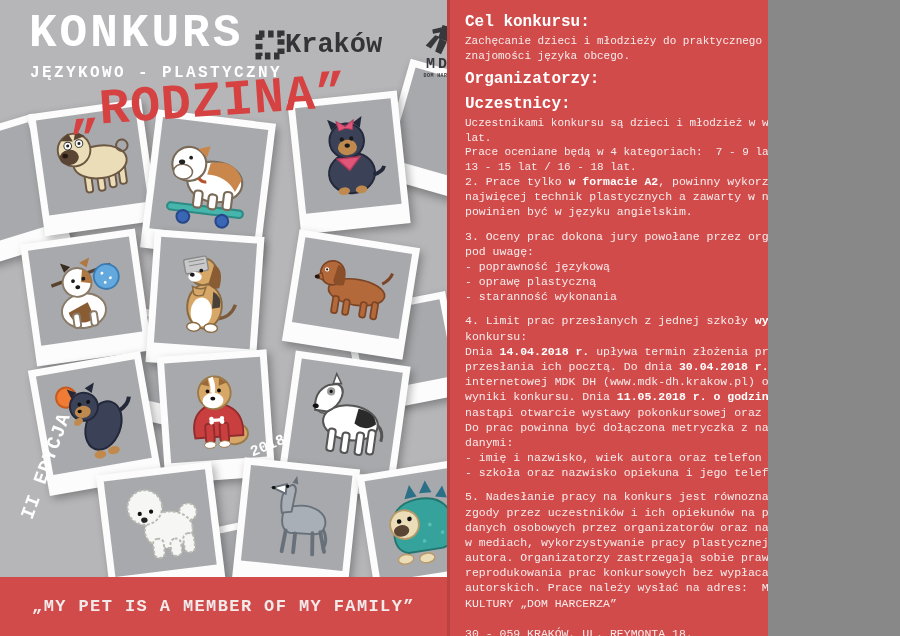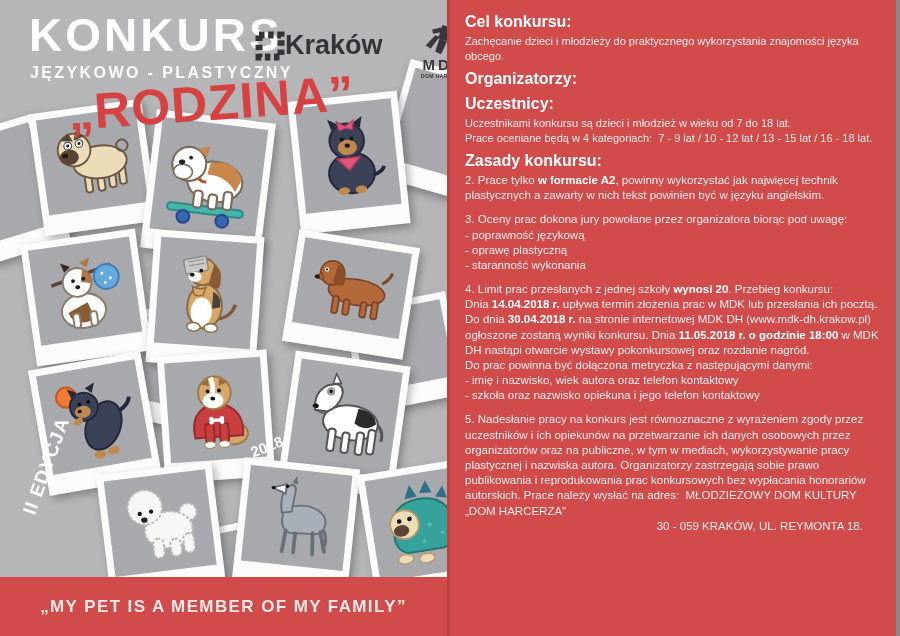--- a/index.html
+++ b/index.html
@@ -1,17 +1,17 @@
 <!DOCTYPE html>
 <html lang="pl"><head>
 <meta charset="utf-8">
 <style>
   html,body{margin:0;padding:0;background:#888;}
-  .poster{position:relative;width:896px;height:636px;overflow:hidden;
-          font-family:Liberation Sans, sans-serif;background:#22c55e;}
+  .poster{position:relative;width:768px;height:636px;overflow:hidden;
+          font-family:Liberation Mono, monospace;background:#22c55e;}
 
   
   .left-panel{position:absolute;left:0;top:0;width:447px;height:577px;
               background:#b6b6b8;overflow:hidden;}
   .quote-bar{position:absolute;left:0;top:577px;width:447px;height:59px;
              background:#d14b4b;display:flex;align-items:center;justify-content:center;}
   .quote-bar span{color:#f3e9e9;font-weight:bold;font-size:17px;letter-spacing:1.4px;}
 
   .title-main{position:absolute;left:29px;top:8px;z-index:6;color:#fff;
               font-size:46px;font-weight:800;letter-spacing:3px;}
@@ -375,21 +375,20 @@
 
     <div class="sec-h first">Cel konkursu:</div>
     <p class="sec-body">Zachęcanie dzieci i młodzieży do praktycznego wykorzystania znajomości języka obcego.</p>
 
     <div class="sec-h">Organizatorzy:</div>
 
     <div class="sec-h">Uczestnicy:</div>
     <p class="sec-body">Uczestnikami konkursu są dzieci i młodzież w wieku od 7 do 18 lat.
 Prace oceniane będą w 4 kategoriach:  7 - 9 lat / 10 - 12 lat / 13 - 15 lat / 16 - 18 lat.</p>
 
-    <div class="sec-h">Zasady konkursu:</div>
     <div class="rules">
         <p class="rule"><span>2. Prace tylko </span><b>w formacie A2</b><span>, powinny wykorzystać jak najwięcej technik plastycznych a zawarty w nich tekst powinien być w języku angielskim.</span></p>
         <p class="rule"><span>3. Oceny prac dokona jury powołane przez organizatora biorąc pod uwagę:
 - poprawność językową
 - oprawę plastyczną
 - staranność wykonania</span></p>
         <p class="rule"><span>4. Limit prac przesłanych z jednej szkoły </span><b>wynosi 20</b><span>. Przebieg konkursu:
 Dnia </span><b>14.04.2018 r.</b><span> upływa termin złożenia prac w MDK lub przesłania ich pocztą. Do dnia </span><b>30.04.2018 r.</b><span> na stronie internetowej MDK DH (www.mdk-dh.krakow.pl) ogłoszone zostaną wyniki konkursu. Dnia </span><b>11.05.2018 r. o godzinie 18:00</b><span> w MDK DH nastąpi otwarcie wystawy pokonkursowej oraz rozdanie nagród.
 Do prac powinna być dołączona metryczka z następującymi danymi:
 - imię i nazwisko, wiek autora oraz telefon kontaktowy

